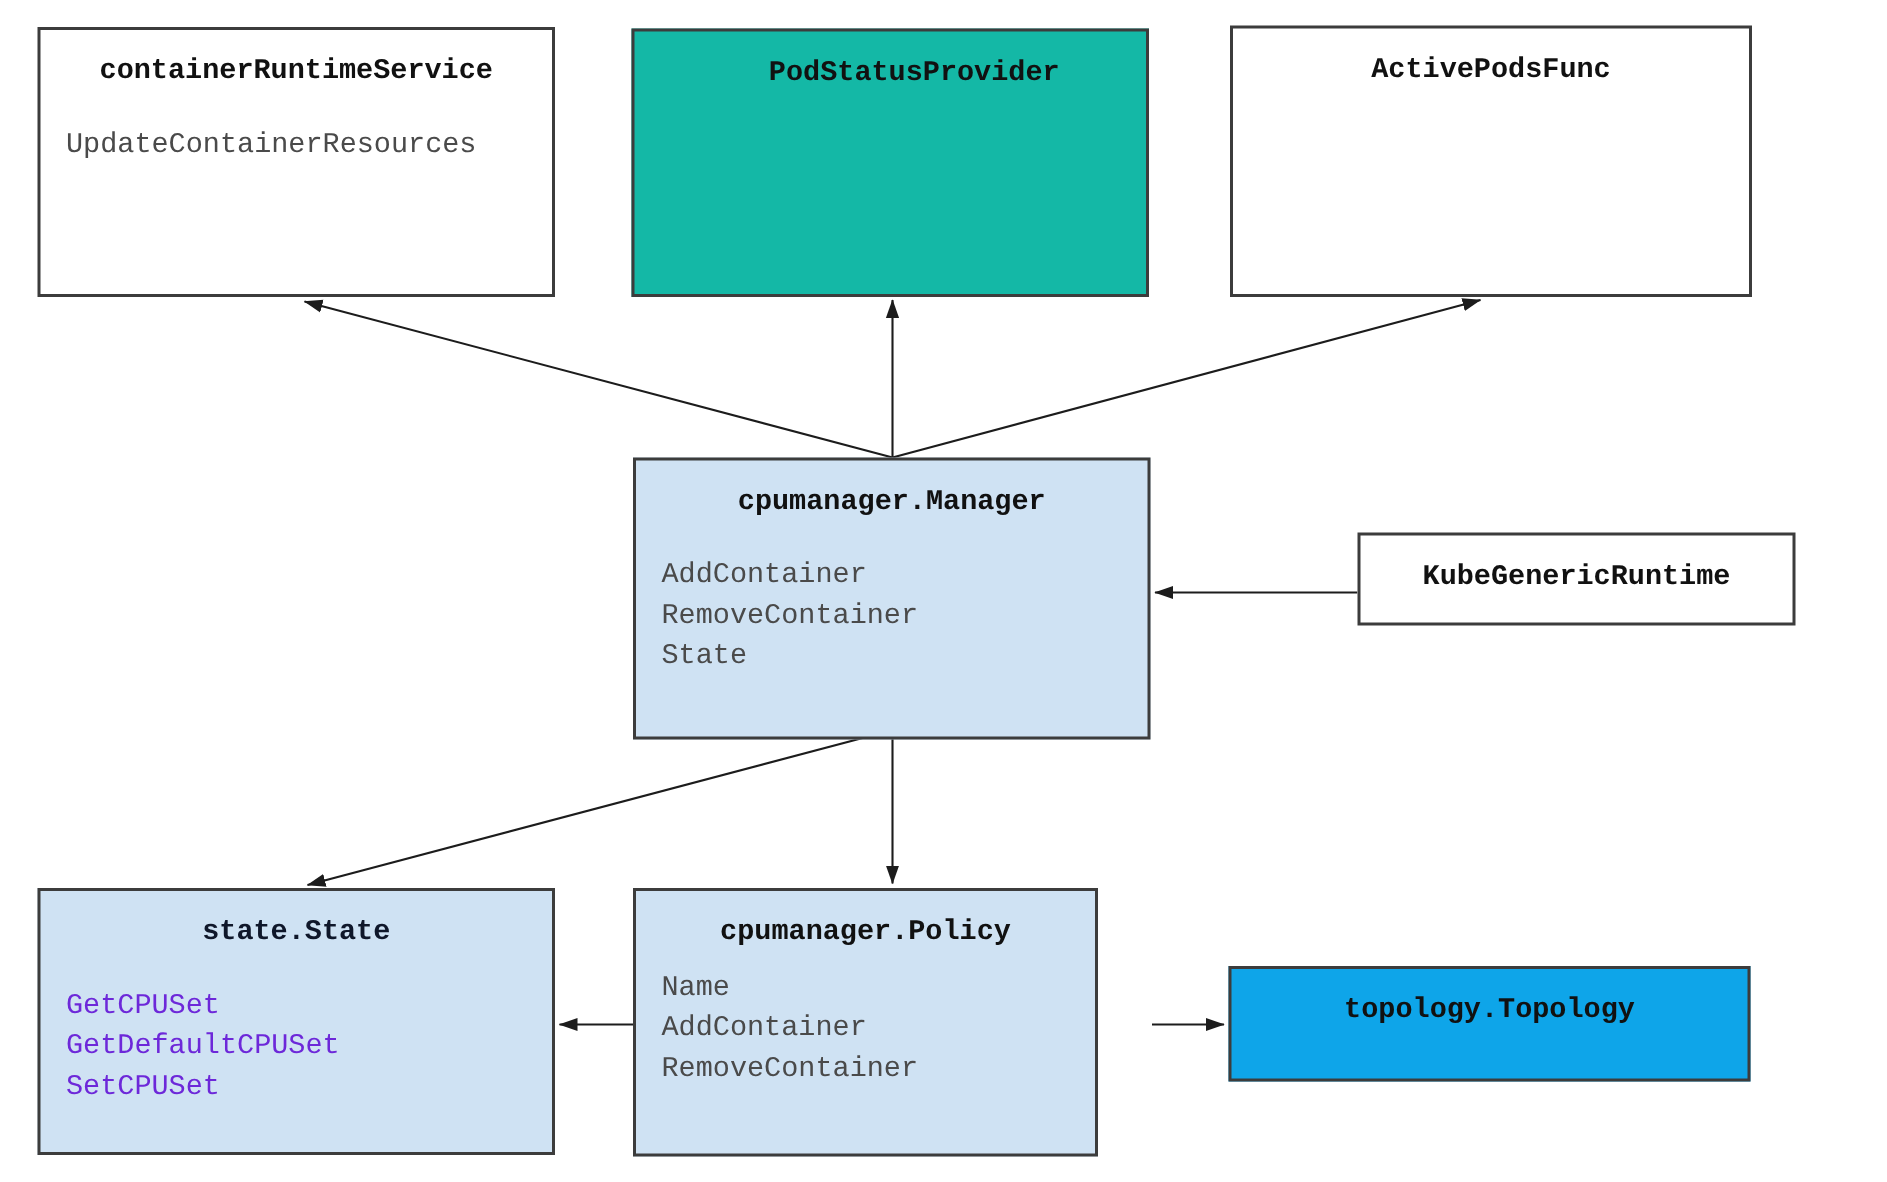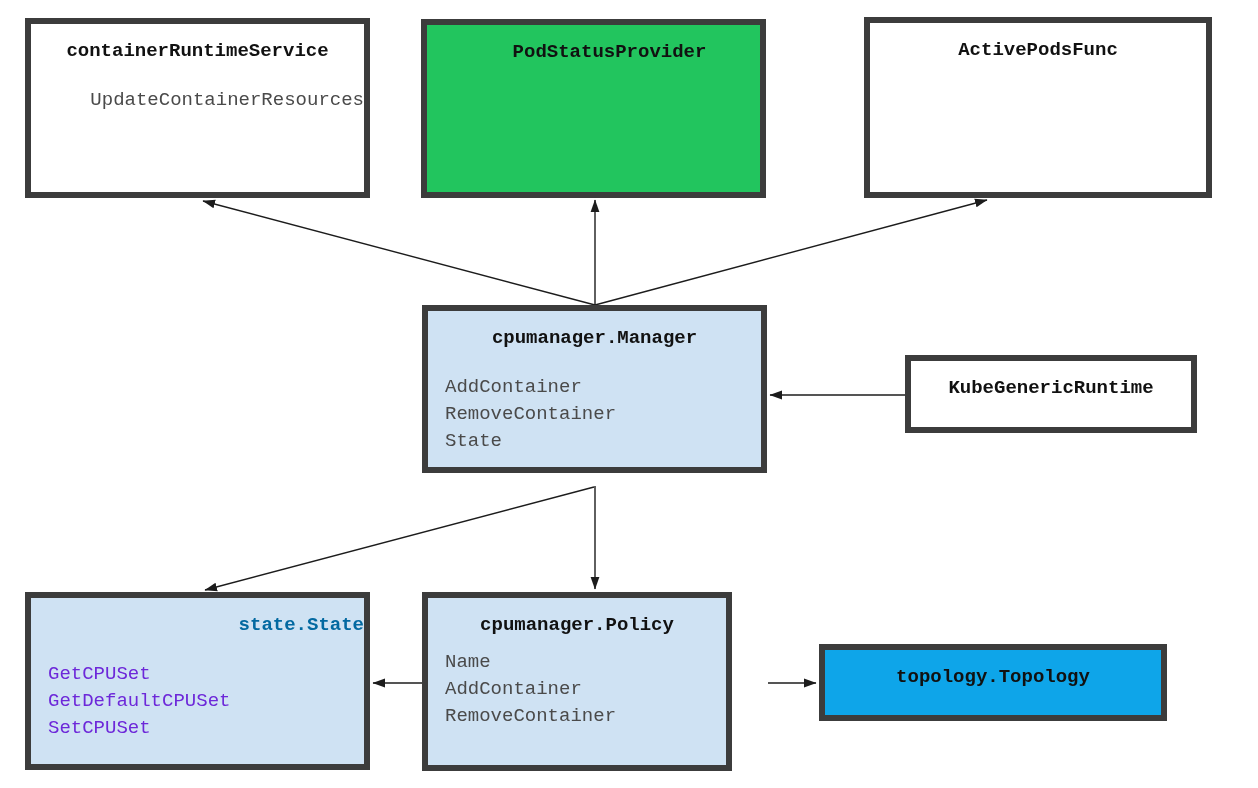--- a/index.html
+++ b/index.html
@@ -19,21 +19,21 @@
     position: absolute;
     left: 0;
     top: 0;
     width: 1258px;
     height: 788px;
     pointer-events: none;
   }
   .node {
     position: absolute;
     box-sizing: border-box;
-    border: 6px solid #c4b5fd;
+    border: 2px solid #c4b5fd;
     background: #ffffff;
   }
   .node-title {
     margin-top: 15px;
     text-align: center;
     font-weight: bold;
     font-size: 19px;
     line-height: 24px;
     color: #111111;
     letter-spacing: 0px;
@@ -66,40 +66,40 @@
         <line x1="594" y1="487" x2="205" y2="590" stroke="#1c1c1c" stroke-width="1.4" marker-end="url(#arrowhead)"></line>
         <line x1="595" y1="486" x2="595" y2="589" stroke="#1c1c1c" stroke-width="1.4" marker-end="url(#arrowhead)"></line>
         <line x1="422" y1="683" x2="373" y2="683" stroke="#1c1c1c" stroke-width="1.4" marker-end="url(#arrowhead)"></line>
         <line x1="768" y1="683" x2="816" y2="683" stroke="#1c1c1c" stroke-width="1.4" marker-end="url(#arrowhead)"></line>
       </g>
   </svg>
 
   <div>
       <div class="node" style="left: 25px; top: 18px; width: 345px; height: 180px; background: rgb(255, 255, 255); border-color: rgb(60, 60, 60);">
     <div class="node-title" style="color: rgb(17, 17, 17);">containerRuntimeService</div>
-    <div class="node-methods" style="color: rgb(74, 74, 74); text-align: right;"><div>UpdateContainerResources</div></div>
+    <div class="node-methods" style="color: rgb(74, 74, 74);"><div>UpdateContainerResources</div></div>
   </div>
-      <div class="node" style="left: 421px; top: 19px; width: 345px; height: 179px; background: #22c55e; border-color: rgb(60, 60, 60); padding-left: 32px;">
+      <div class="node" style="left: 421px; top: 19px; width: 345px; height: 179px; background: #14b8a6; border-color: rgb(60, 60, 60); padding-left: 32px;">
     <div class="node-title" style="color: rgb(17, 17, 17);">PodStatusProvider</div>
 
   </div>
-      <div class="node" style="left: 864px; top: 17px; width: 348px; height: 181px; background: rgb(255, 255, 255); border-color: rgb(60, 60, 60);">
+      <div class="node" style="left: 820px; top: 17px; width: 348px; height: 181px; background: rgb(255, 255, 255); border-color: rgb(60, 60, 60);">
     <div class="node-title" style="color: rgb(17, 17, 17);">ActivePodsFunc</div>
 
   </div>
-      <div class="node" style="left: 422px; top: 305px; width: 345px; height: 168px; background: rgb(207, 226, 243); border-color: rgb(60, 60, 60);">
+      <div class="node" style="left: 422px; top: 305px; width: 345px; height: 188px; background: rgb(207, 226, 243); border-color: rgb(60, 60, 60);">
     <div class="node-title" style="color: rgb(17, 17, 17);">cpumanager.Manager</div>
     <div class="node-methods" style="color: rgb(74, 74, 74);"><div>AddContainer</div><div>RemoveContainer</div><div>State</div></div>
   </div>
-      <div class="node" style="left: 905px; top: 355px; width: 292px; height: 78px; background: rgb(255, 255, 255); border-color: rgb(60, 60, 60);">
+      <div class="node" style="left: 905px; top: 355px; width: 292px; height: 62px; background: rgb(255, 255, 255); border-color: rgb(60, 60, 60);">
     <div class="node-title" style="color: rgb(17, 17, 17);">KubeGenericRuntime</div>
 
   </div>
       <div class="node" style="left: 25px; top: 592px; width: 345px; height: 178px; background: rgb(207, 226, 243); border-color: rgb(60, 60, 60);">
-    <div class="node-title" style="color: #0369a1; text-align: right;">state.State</div>
+    <div class="node-title" style="color: #0f172a;">state.State</div>
     <div class="node-methods" style="color: #6d28d9;"><div>GetCPUSet</div><div>GetDefaultCPUSet</div><div>SetCPUSet</div></div>
   </div>
       <div class="node" style="left: 422px; top: 592px; width: 310px; height: 179px; background: rgb(207, 226, 243); border-color: rgb(60, 60, 60);">
     <div class="node-title" style="color: rgb(17, 17, 17);">cpumanager.Policy</div>
     <div class="node-methods" style="color: rgb(74, 74, 74); margin-top: 12px;"><div>Name</div><div>AddContainer</div><div>RemoveContainer</div></div>
   </div>
       <div class="node" style="left: 819px; top: 644px; width: 348px; height: 77px; background: #0ea5e9; border-color: rgb(60, 60, 60);">
     <div class="node-title" style="color: rgb(17, 17, 17);">topology.Topology</div>
 
   </div>

